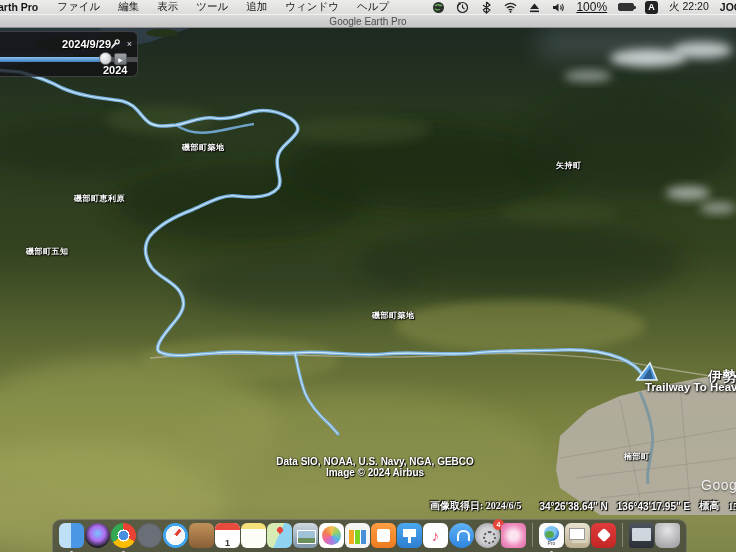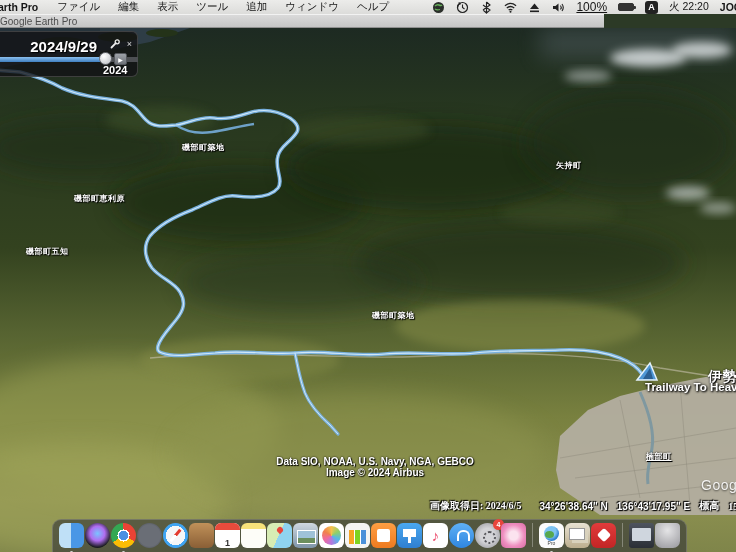--- a/index.html
+++ b/index.html
@@ -14,22 +14,22 @@
   #menubar .spacer{flex:1;}
   #menubar .statusicons{display:flex;align-items:center;gap:11px;margin-right:-6px;white-space:nowrap;}
   .sicon{display:inline-flex;align-items:center;justify-content:center;width:13px;height:13px;}
   .batt{display:inline-flex;align-items:center;gap:3px;}
   .battbody{width:16px;height:8px;border:1px solid #333;border-radius:2px;position:relative;background:#333;}
   .battbody:after{content:"";position:absolute;right:-3px;top:2px;width:2px;height:3px;background:#333;border-radius:0 1px 1px 0;}
   .inputsrc{display:inline-flex;width:13px;height:13px;background:#222;color:#fff;border-radius:3px;
     align-items:center;justify-content:center;font-size:9px;font-weight:bold;}
 
   
-  #titlebar{position:absolute;left:0;top:14px;width:604px;height:14px;background:linear-gradient(#dadada,#c5c5c5);
-    border-top:1px solid #f2f2f2;border-bottom:1px solid #8f8f8f;display:flex;align-items:center;
+  #titlebar{position:absolute;left:0;top:14px;width:736px;height:14px;background:linear-gradient(#dadada,#c5c5c5);
+    border-top:1px solid #f2f2f2;border-bottom:1px solid #8f8f8f;display:flex;align-items:center;justify-content:center;
     font-size:10px;color:#4c4c4c;z-index:50;}
 
   
   #map{position:absolute;left:0;top:28px;width:736px;height:524px;overflow:hidden;}
   #map svg.terrain{position:absolute;left:0;top:0;}
   .maplabel{position:absolute;color:#fff;font-size:8px;font-weight:bold;letter-spacing:.5px;white-space:nowrap;
     text-shadow:0 0 2px #000,1px 1px 1px #000;z-index:5;}
   #placemark-label{position:absolute;left:645px;top:353px;color:#fff;font-size:11.5px;font-weight:bold;white-space:nowrap;
     text-shadow:0 0 3px #000,1px 1px 2px #000;z-index:6;}
   #attribution{position:absolute;left:245px;top:428px;width:260px;text-align:center;color:#fff;font-size:10px;
@@ -38,21 +38,21 @@
     text-shadow:0 1px 2px rgba(0,0,0,.6);z-index:5;white-space:nowrap;}
   #mapstatus{position:absolute;left:430px;top:471px;display:flex;align-items:center;white-space:nowrap;
     color:#fff;font-size:10px;font-weight:bold;text-shadow:0 0 2px #000,1px 1px 1px #000,-1px -1px 1px #000;z-index:7;}
   #mapstatus span{margin-right:9px;}
   #mapstatus .wide{margin-right:18px;font-family:Liberation Serif, serif;}
 
   
   #timeslider{position:absolute;left:0;top:3px;width:138px;height:46px;background:rgba(18,18,20,.78);
     border-radius:0 6px 6px 0;border:1px solid rgba(90,90,90,.6);border-left:none;z-index:10;color:#fff;}
   #timeslider .tools{position:absolute;right:5px;top:3px;display:flex;gap:7px;align-items:center;}
-  #ts-date{position:absolute;right:40px;top:6px;font-size:15px;font-weight:bold;text-shadow:1px 1px 1px #000;}
+  #ts-date{position:absolute;right:26px;top:6px;font-size:11px;font-weight:bold;text-shadow:1px 1px 1px #000;}
   #ts-track{position:absolute;left:0;top:25px;width:138px;height:5px;background:#4d4f53;}
   #ts-fill{position:absolute;left:0;top:0;height:5px;width:106px;background:linear-gradient(#8cc0ee,#3f7fc0);}
   #ts-handle{position:absolute;left:99px;top:20px;width:13px;height:13px;border-radius:50%;
     background:radial-gradient(circle at 35% 30%,#ffffff,#b9bcc2);border:1px solid #6c6f75;z-index:3;}
   #ts-step{position:absolute;left:114px;top:21px;width:13px;height:12px;background:linear-gradient(#9da1a8,#6e7278);
     border:1px solid #55585d;border-radius:2px;color:#fff;font-size:6px;display:flex;align-items:center;justify-content:center;z-index:2;}
   #ts-year{position:absolute;left:103px;top:32px;font-size:11px;font-weight:bold;text-shadow:1px 1px 1px #000;}
 
   
   #dock{position:absolute;left:52px;bottom:0;height:33px;background:rgba(46,48,54,.58);
@@ -249,21 +249,21 @@
         <polygon points="637,352 650,335 657,352" fill="#4f97d6" stroke="#e4f1fb" stroke-width="1.5"></polygon>
         <polygon points="643,351 650,340 653,351" fill="#2c5f92"></polygon>
       </g>
     </svg>
 
     <span class="maplabel" style="left:182px;top:114px;">磯部町築地</span>
     <span class="maplabel" style="left:556px;top:132px;">矢持町</span>
     <span class="maplabel" style="left:74px;top:165px;">磯部町恵利原</span>
     <span class="maplabel" style="left:26px;top:218px;">磯部町五知</span>
     <span class="maplabel" style="left:372px;top:282px;">磯部町築地</span>
-    <span class="maplabel" style="left:646px;top:423px;text-decoration:underline;">楠部町</span>
+    <span class="maplabel" style="left:624px;top:423px;">楠部町</span>
     <span class="maplabel" style="left:708px;top:340px;font-size:14px;">伊勢</span>
 
     <span id="placemark-label">Trailway To Heav</span>
 
     <div id="attribution">
       <div>Data SIO, NOAA, U.S. Navy, NGA, GEBCO</div>
       <div>Image © 2024 Airbus</div>
     </div>
 
     <span id="watermark">Google</span>

